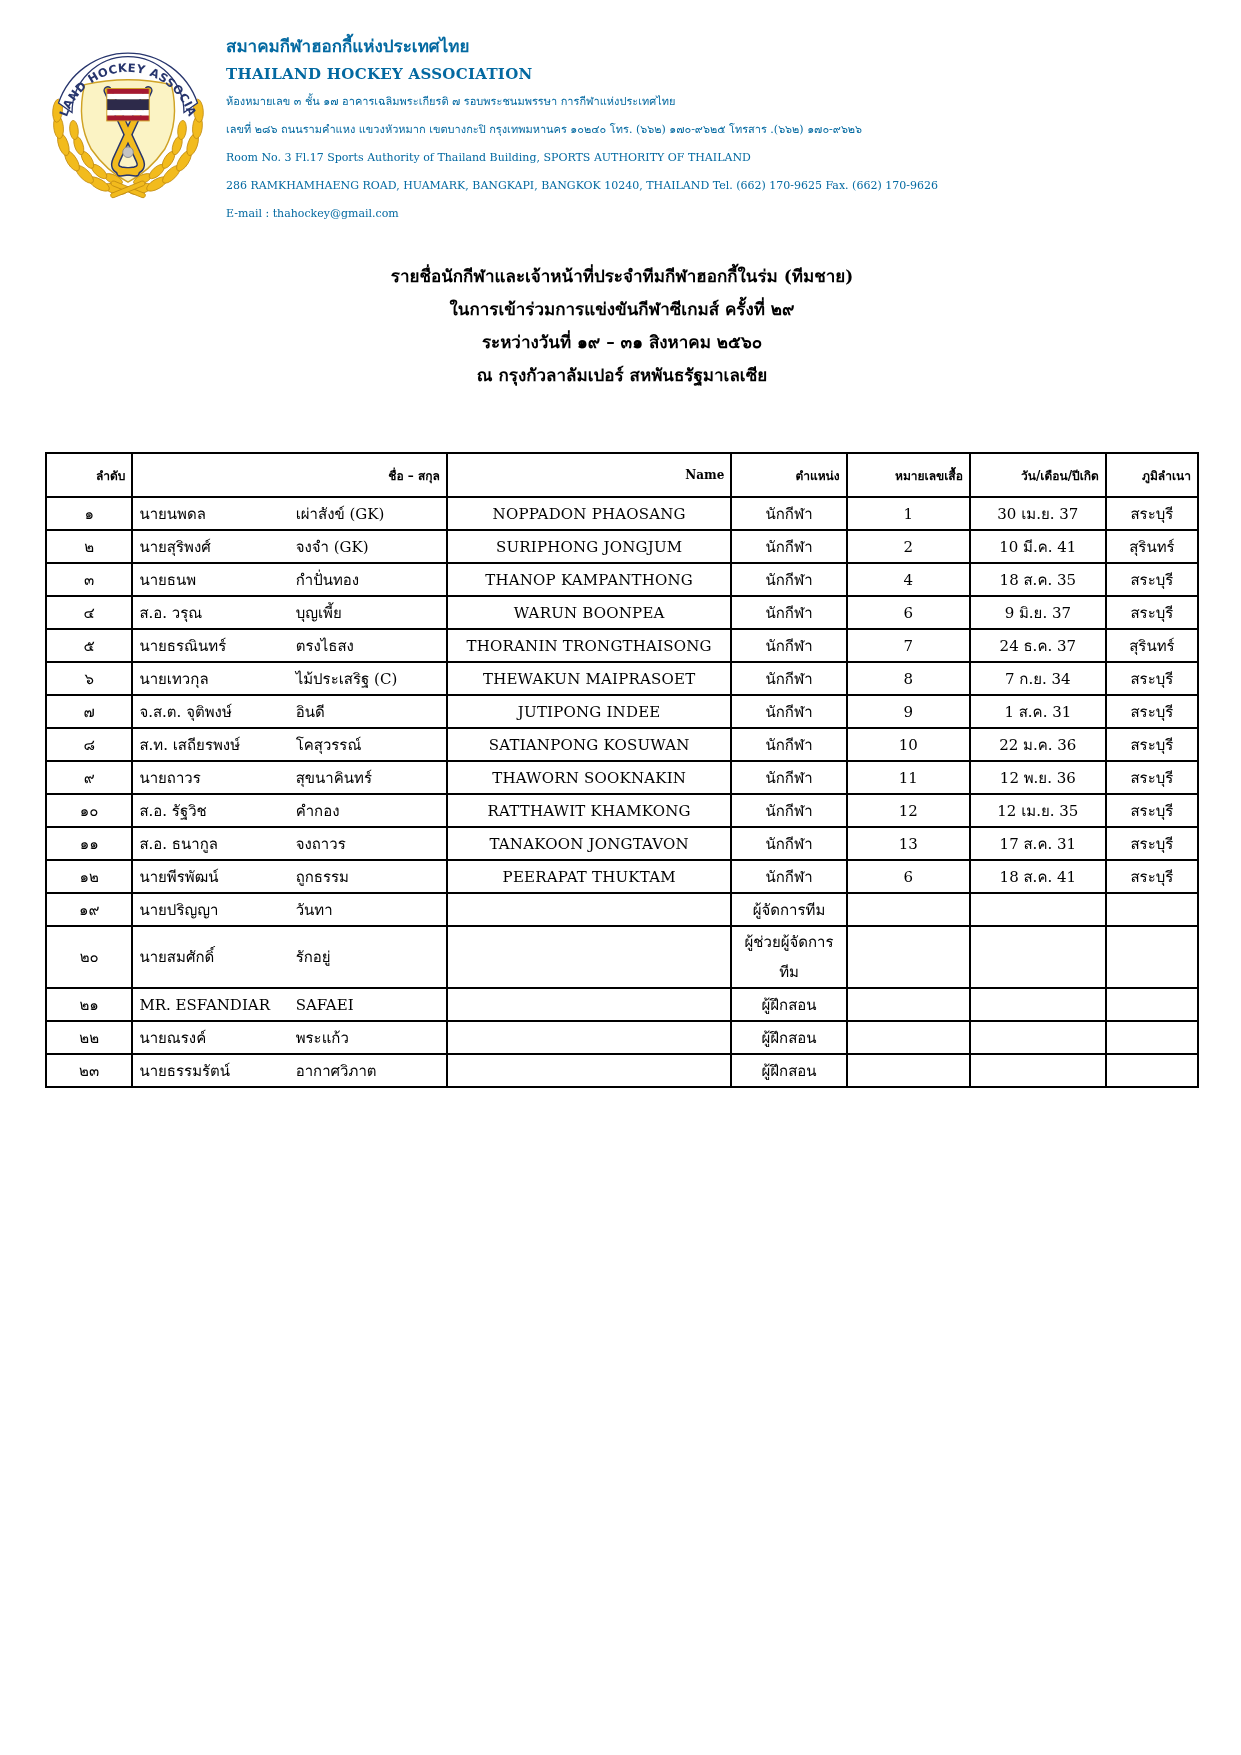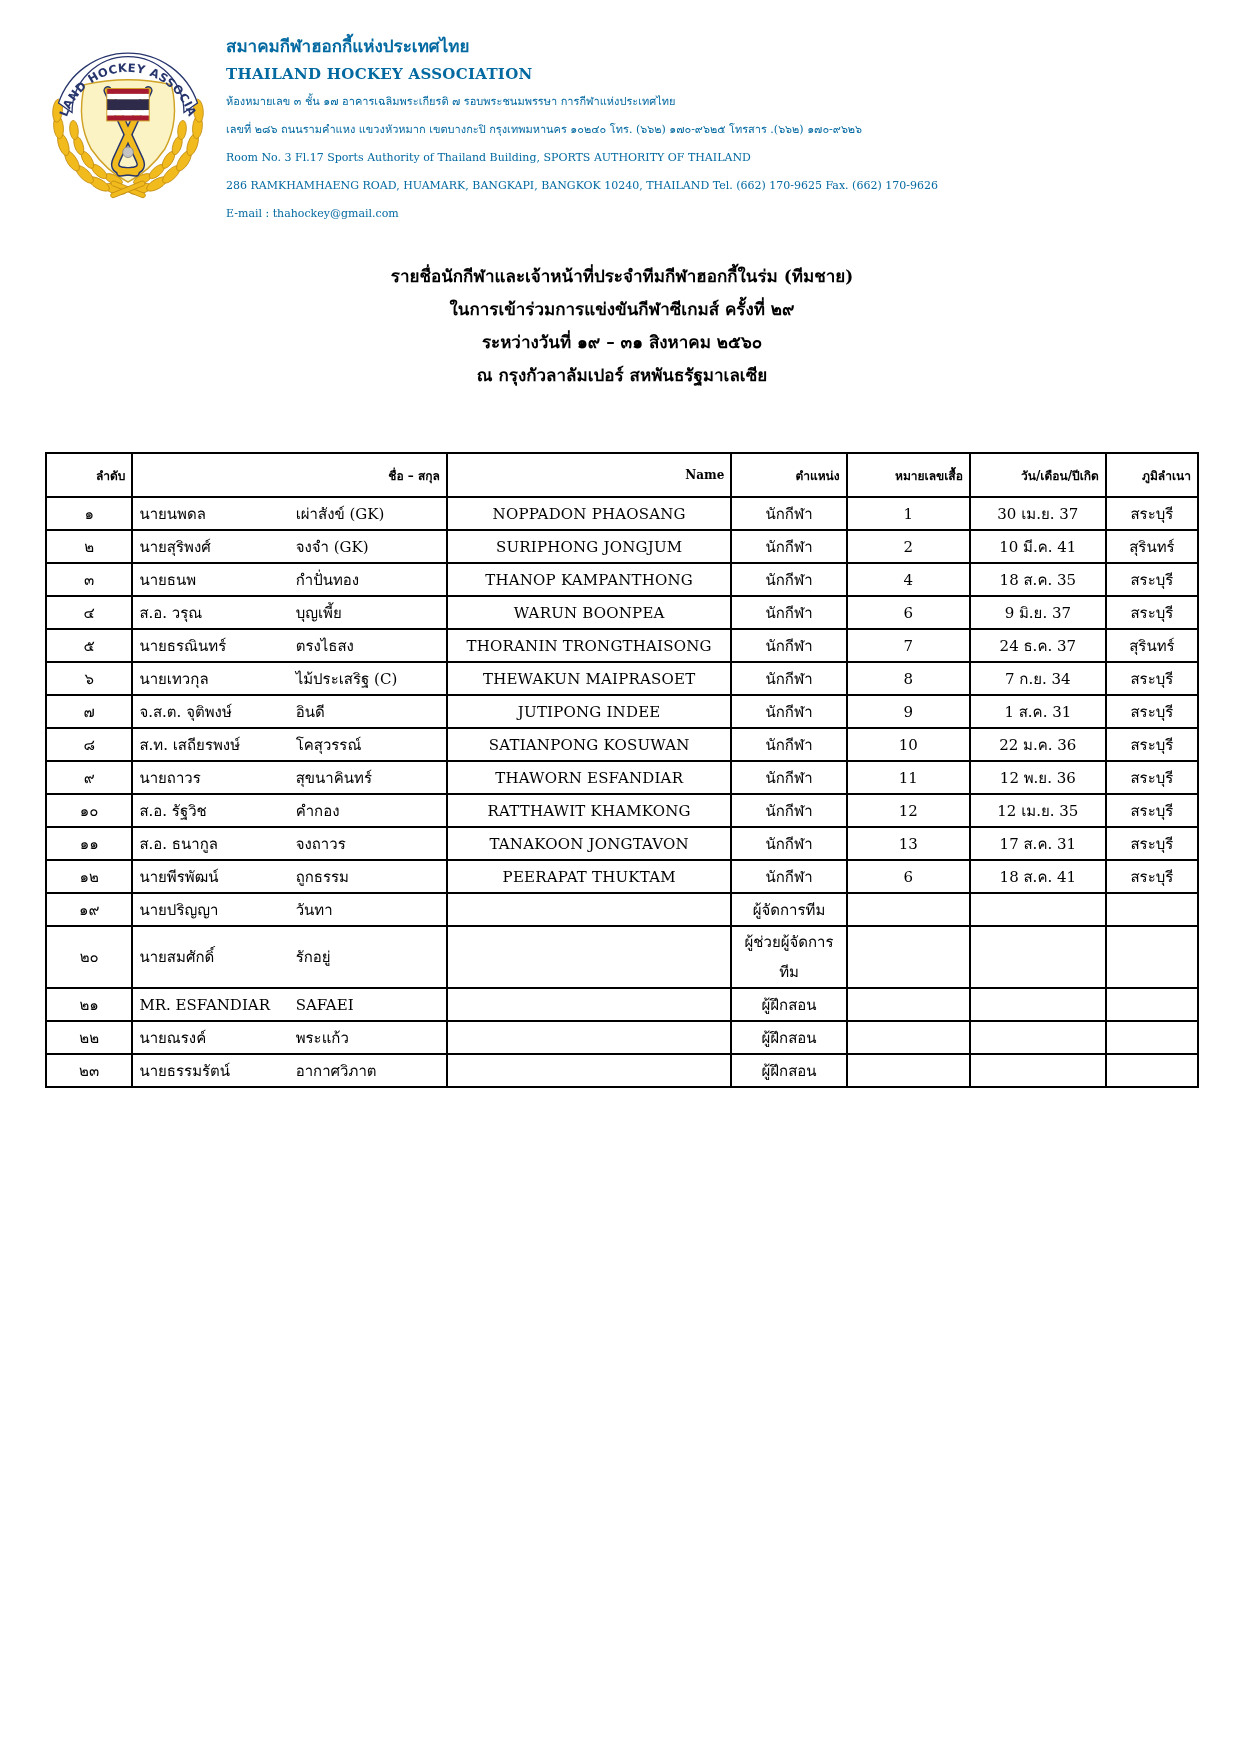--- a/index.html
+++ b/index.html
@@ -271,21 +271,21 @@
           <td class="c-home">สระบุรี</td>
         </tr>
         <tr>
           <td class="c-index">๙</td>
           <td class="c-thai">
             <div class="name-thai-wrap">
               <span class="fname">นายถาวร</span>
               <span class="lname">สุขนาคินทร์</span>
             </div>
           </td>
-          <td class="c-en">THAWORN  ESFANDIAR</td>
+          <td class="c-en">THAWORN  SOOKNAKIN</td>
           <td class="c-pos">นักกีฬา</td>
           <td class="c-jersey">11</td>
           <td class="c-dob">12 พ.ย. 36</td>
           <td class="c-home">สระบุรี</td>
         </tr>
         <tr>
           <td class="c-index">๑๐</td>
           <td class="c-thai">
             <div class="name-thai-wrap">
               <span class="fname">ส.อ. รัฐวิช</span>

